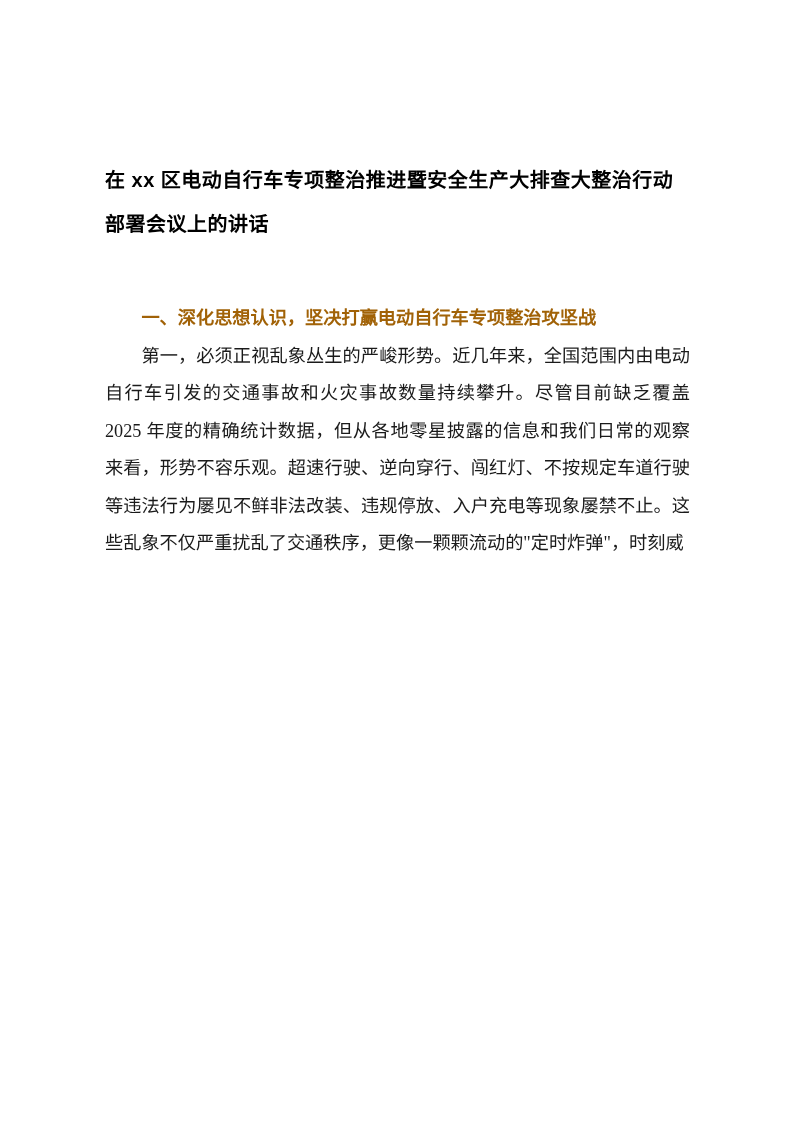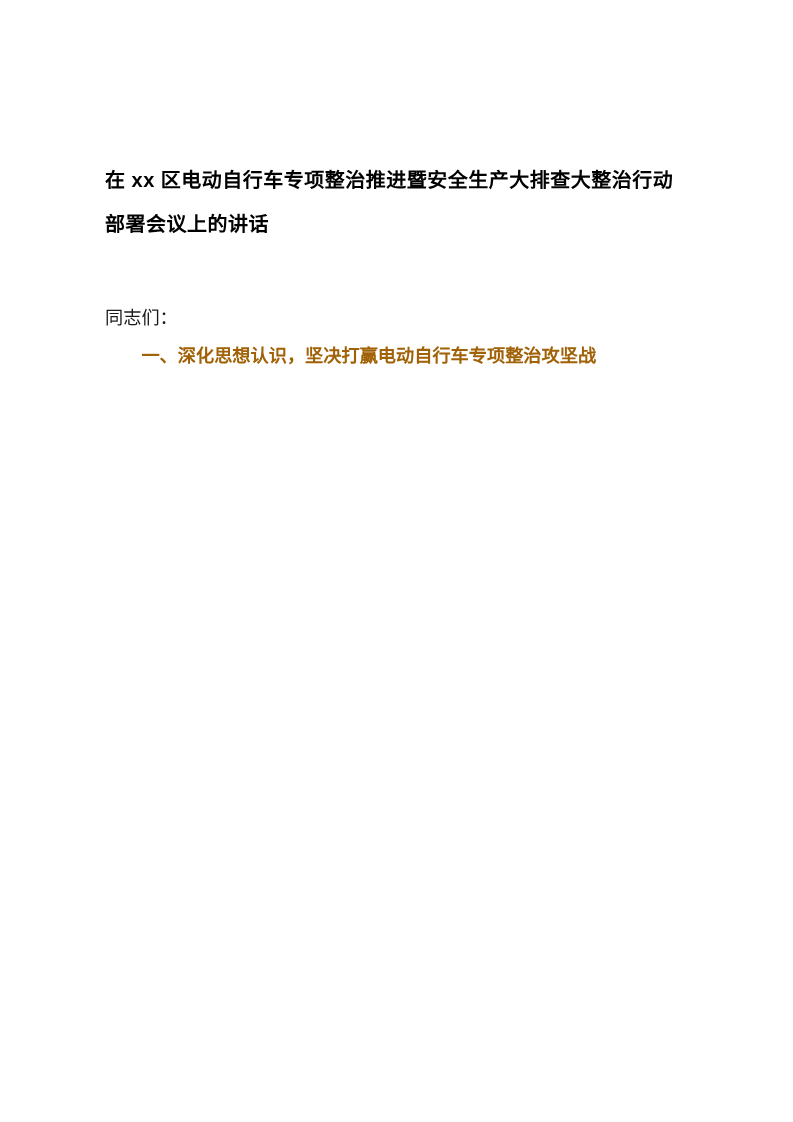--- a/index.html
+++ b/index.html
@@ -74,26 +74,26 @@
 </style>
 </head>
 <body>
 
 <div class="page">
 
   <h1 class="doc-title">在 xx 区电动自行车专项整治推进暨安全生产大排查大整治行动部署会议上的讲话</h1>
 
   <div class="doc-body">
 
-    <p class="salutation">同志们：</p>
 
 
     <h2 class="heading">一、深化思想认识，坚决打赢电动自行车专项整治攻坚战</h2>
 
 
+    <p class="para">第一，必须正视乱象丛生的严峻形势。近几年来，全国范围内由电动自行车引发的交通事故和火灾事故数量持续攀升。尽管目前缺乏覆盖 2025 年度的精确统计数据，但从各地零星披露的信息和我们日常的观察来看，形势不容乐观。超速行驶、逆向穿行、闯红灯、不按规定车道行驶等违法行为屡见不鲜非法改装、违规停放、入户充电等现象屡禁不止。这些乱象不仅严重扰乱了交通秩序，更像一颗颗流动的"定时炸弹"，时刻威</p>
 
   </div>
 
   <div class="page-footer">
     <span class="dash">—</span><span class="num">1</span><span class="dash">—</span>
   </div>
 
 </div>
 
 </body></html>

